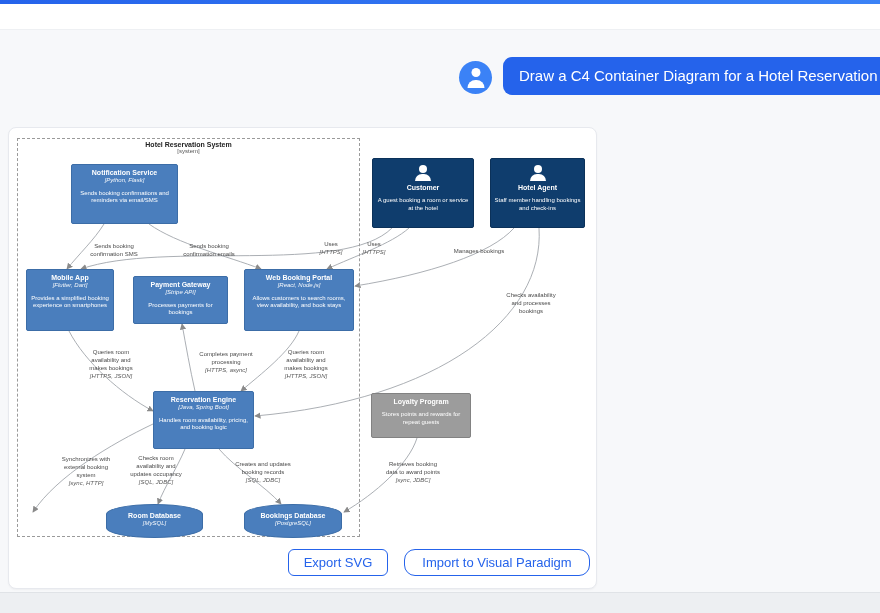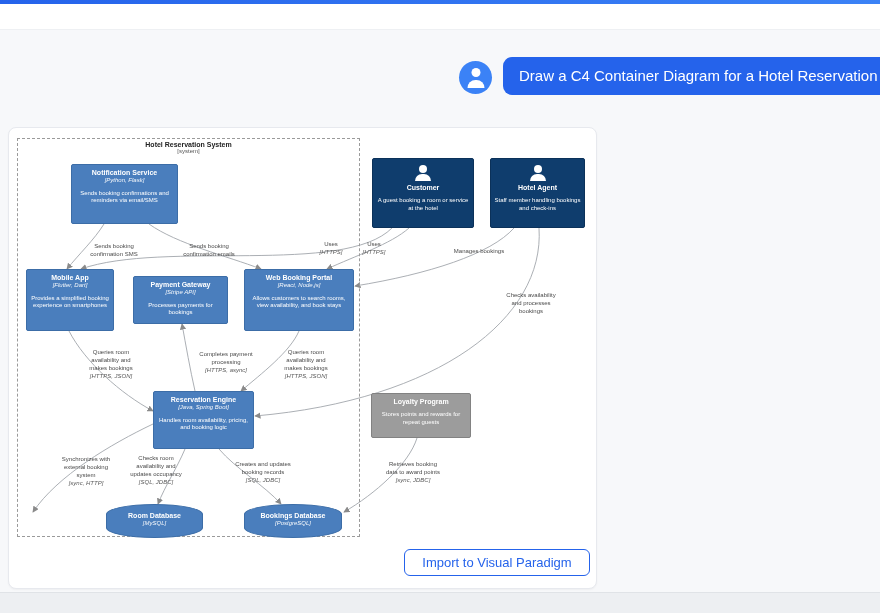--- a/index.html
+++ b/index.html
@@ -53,21 +53,21 @@
 
   .edge-label { position:absolute; transform:translateX(-50%); text-align:center;
                 font-size:6px; color:#4a4a4a; line-height:1.35; }
   .el-text { display:block; white-space:pre-line; }
   .el-tech { display:block; font-style:italic; color:#5a5a5a; }
 
   .btn { position:absolute; top:421px; height:27px; background:#fff;
          border:1px solid #2563eb; border-radius:6px; color:#2563eb; font-size:13px;
          display:flex; align-items:center; justify-content:center; cursor:pointer; }
   .btn-export { left:279px; width:100px; }
-  .btn-import { left:395px; width:186px; }
+  .btn-import { left:395px; width:186px;border-radius:11px; }
 
   .footer-bar { position:absolute; left:0; bottom:0; width:880px; height:21px;
                 background:#edeff2; border-top:1px solid #e0e3e7; }
 </style>
 </head>
 <body>
 
 <div class="top-accent"></div>
 <div class="header-bar"></div>
 
@@ -227,16 +227,17 @@
       <span class="el-tech">[SQL, JDBC]</span>
     </div>
     <div class="edge-label" style="left:404px;top:332px">
       <span class="el-text">Retrieves booking
 data to award points</span>
       <span class="el-tech">[sync, JDBC]</span>
     </div>
 
   </div>
 
+  <button class="btn btn-export">Export SVG</button>
   <button class="btn btn-import">Import to Visual Paradigm</button>
 </div>
 
 <div class="footer-bar"></div>
 
 </body></html>

